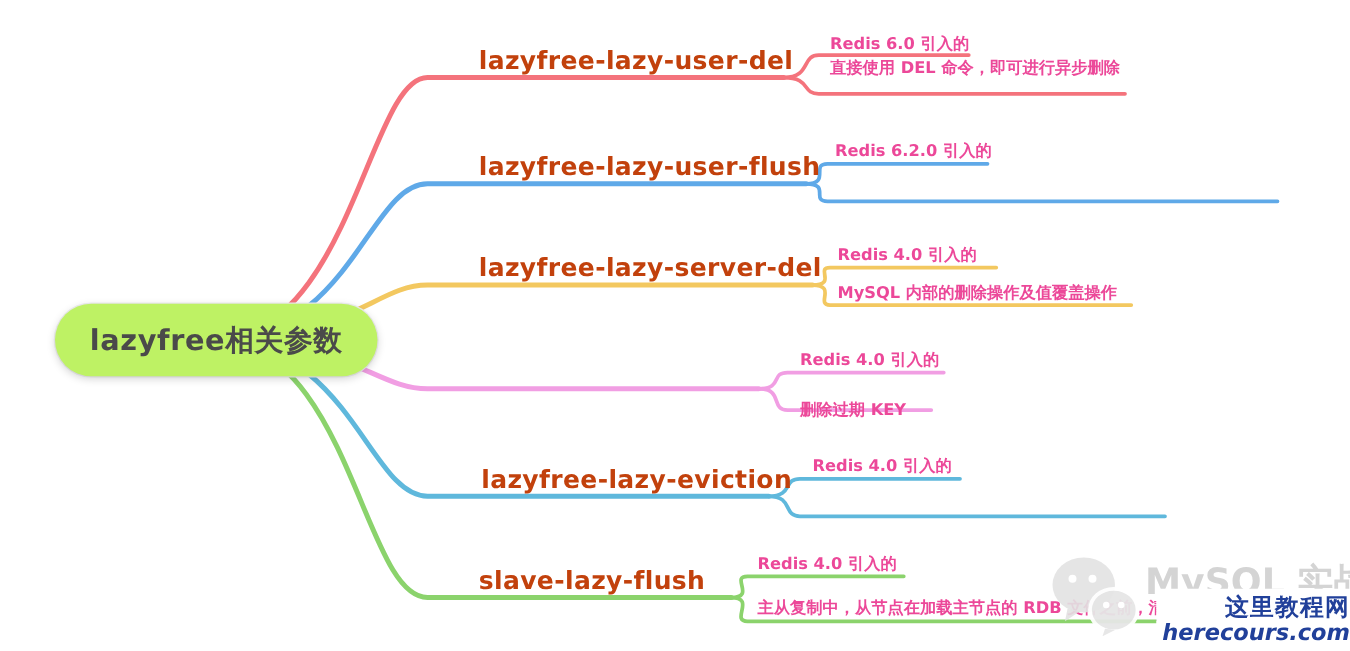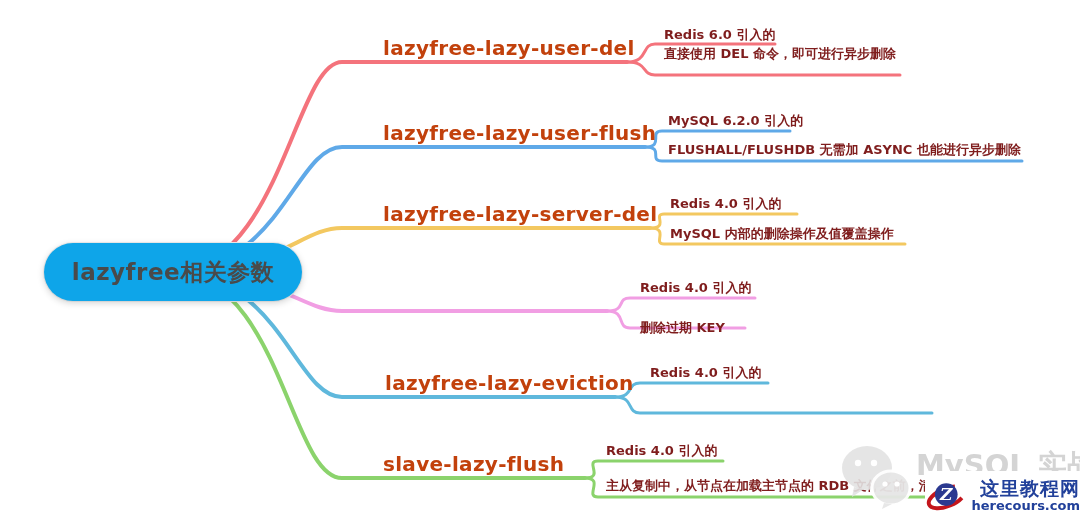--- a/index.html
+++ b/index.html
@@ -1,32 +1,32 @@
 <!DOCTYPE html>
 <html><head>
 <meta charset="utf-8">
 <style>
   html,body{margin:0;padding:0;background:#fff;}
   .stage{position:relative;width:1080px;height:521px;background:#ffffff;overflow:hidden;
          font-family:"DejaVu Sans","Liberation Sans",sans-serif;}
   svg.links{position:absolute;left:0;top:0;z-index:1;}
   .root-node{position:absolute;left:44px;top:243px;width:258px;height:58px;z-index:3;
-             background:#0ea5e9;border-radius:30px;display:flex;align-items:center;justify-content:center;
+             background:#bef264;border-radius:30px;display:flex;align-items:center;justify-content:center;
              box-shadow:0 2px 7px rgba(0,0,0,.18),0 0 0 1px #f1f1f1;}
   .root-node span{font-size:23px;font-weight:700;color:#4a4a4a;letter-spacing:.5px;}
   .branch-label{position:absolute;z-index:2;font-size:20px;font-weight:700;color:#c2410c;letter-spacing:.3px;white-space:nowrap;}
-  .child-label{position:absolute;z-index:2;font-size:13px;font-weight:600;color:#7f1d1d;white-space:nowrap;}
+  .child-label{position:absolute;z-index:2;font-size:13px;font-weight:600;color:#ec4899;white-space:nowrap;}
   .watermark{position:absolute;z-index:5;left:0;top:0;width:100%;height:100%;pointer-events:none;}
   .wm-wechat{position:absolute;left:840px;top:443px;}
   .wm-title{position:absolute;left:916px;top:446px;font-size:29px;font-weight:700;color:#d4d4d4;white-space:nowrap;}
   .wm-logo{position:absolute;left:925px;top:471px;width:155px;height:50px;background:#ffffff;
            display:flex;align-items:center;}
   .wm-logo-texts{display:flex;flex-direction:column;line-height:1.1;margin-left:4px;}
   .wm-logo-title{font-size:19px;font-weight:700;color:#21409a;letter-spacing:1px;white-space:nowrap;text-align:right;}
-  .wm-logo-domain{font-size:13px;font-weight:700;color:#21409a;white-space:nowrap;}
+  .wm-logo-domain{font-size:18px;font-weight:700;color:#21409a;white-space:nowrap;font-style:italic;}
 </style>
 </head>
 <body>
 
 <div class="stage">
 
   <svg class="links" width="1080" height="521" viewBox="0 0 1080 521" fill="none">
 
     <g>
       <path d="M170 272 C280 272 295 62 342 62 L627 62" stroke-width="4" stroke-linecap="round" stroke="#f4737c"></path>
@@ -71,22 +71,21 @@
 
   <div class="branch-label" style="left:383px;top:36px">lazyfree-lazy-user-del</div>
   <div class="branch-label" style="left:383px;top:121px">lazyfree-lazy-user-flush</div>
   <div class="branch-label" style="left:383px;top:202px">lazyfree-lazy-server-del</div>
   <div class="branch-label" style="left:385px;top:371px">lazyfree-lazy-eviction</div>
   <div class="branch-label" style="left:383px;top:452px">slave-lazy-flush</div>
 
   <div class="child-label" style="left:664px;top:26px">Redis 6.0 引入的</div>
   <div class="child-label" style="left:664px;top:45px">直接使用 DEL 命令，即可进行异步删除</div>
 
-  <div class="child-label" style="left:668px;top:112px">MySQL 6.2.0 引入的</div>
-  <div class="child-label" style="left:668px;top:141px">FLUSHALL/FLUSHDB 无需加 ASYNC 也能进行异步删除</div>
+  <div class="child-label" style="left:668px;top:112px">Redis 6.2.0 引入的</div>
 
   <div class="child-label" style="left:670px;top:195px">Redis 4.0 引入的</div>
   <div class="child-label" style="left:670px;top:225px">MySQL 内部的删除操作及值覆盖操作</div>
 
   <div class="child-label" style="left:640px;top:279px">Redis 4.0 引入的</div>
   <div class="child-label" style="left:640px;top:319px">删除过期 KEY</div>
 
   <div class="child-label" style="left:650px;top:364px">Redis 4.0 引入的</div>
 
   <div class="child-label" style="left:606px;top:442px">Redis 4.0 引入的</div>

